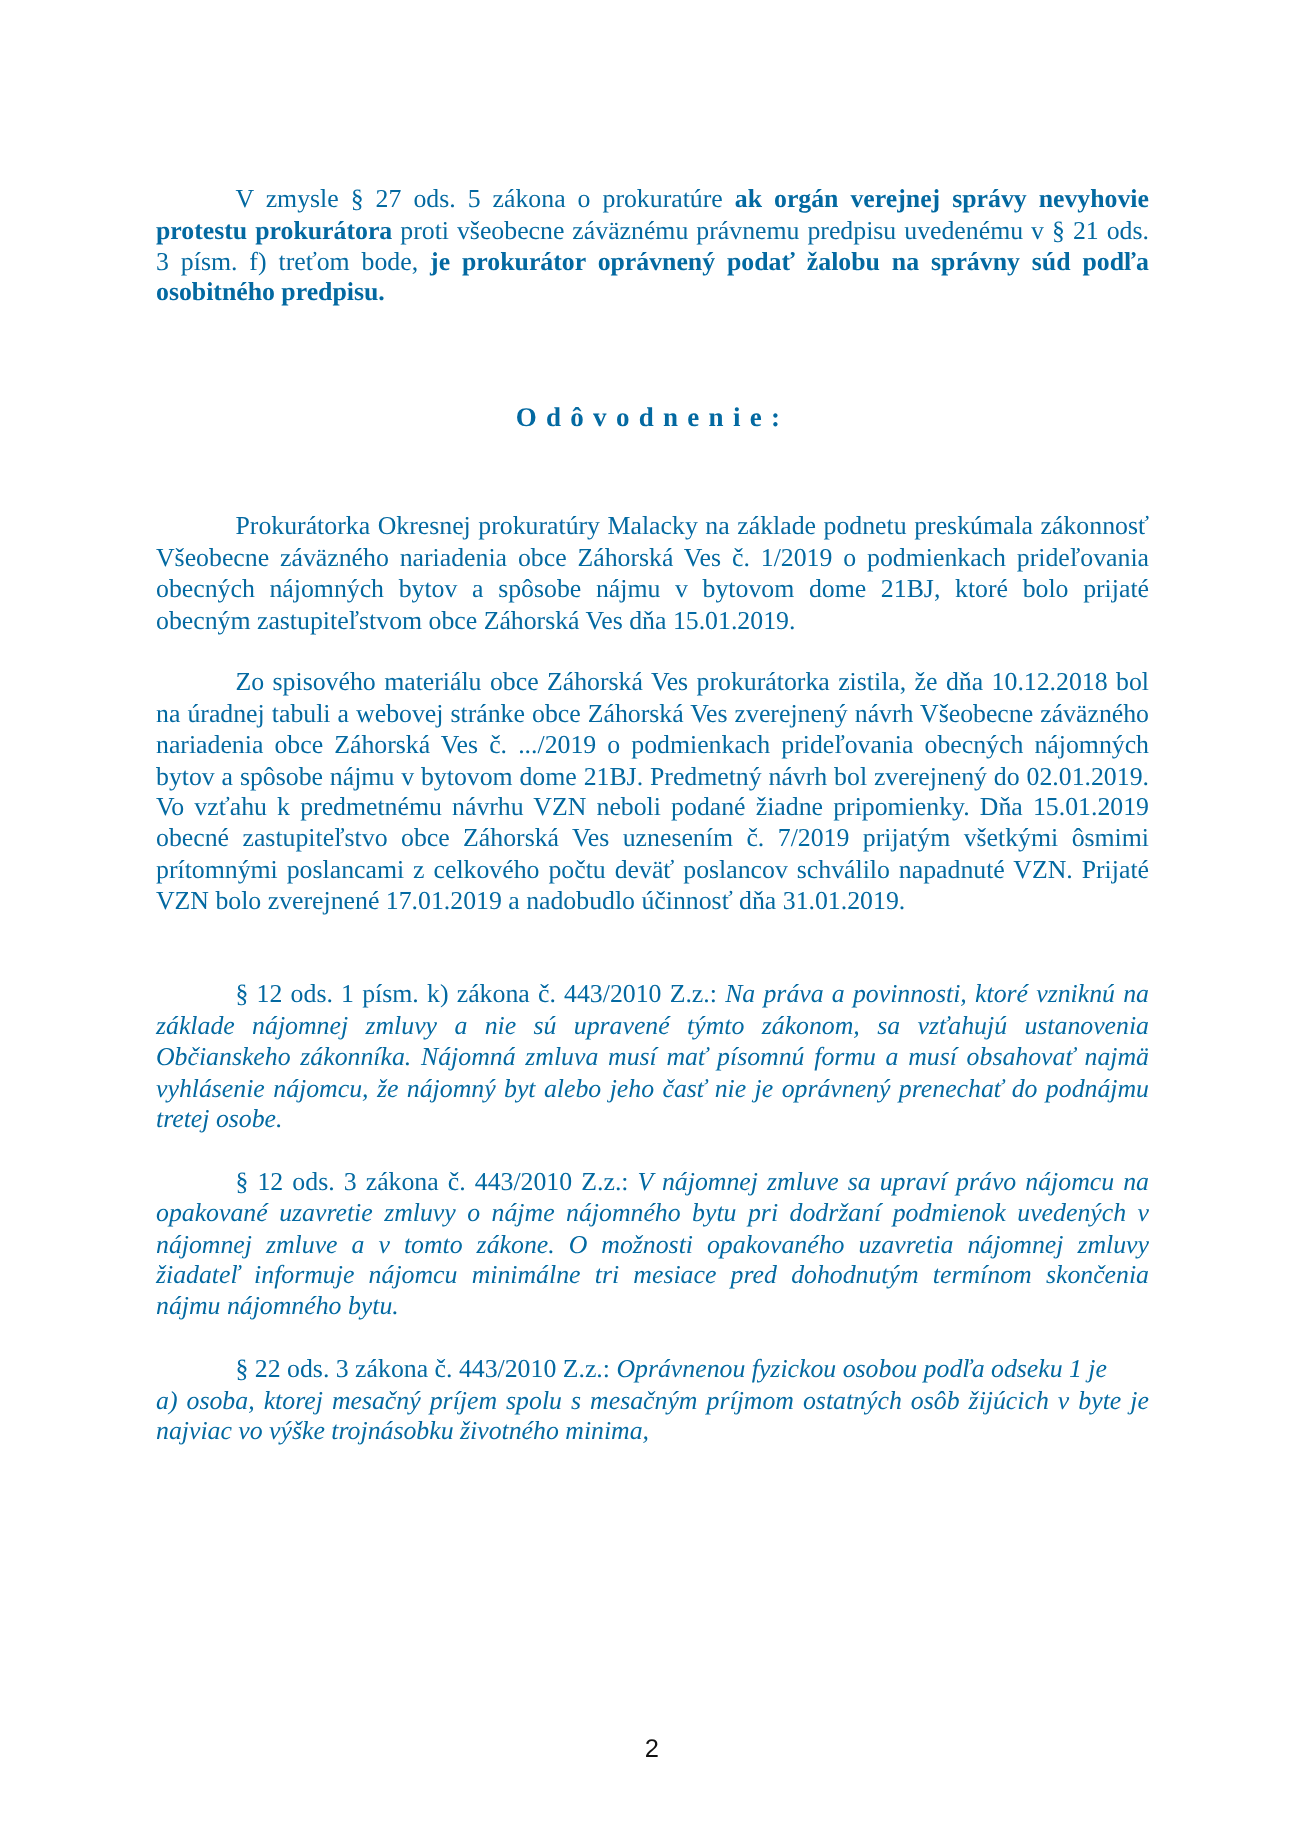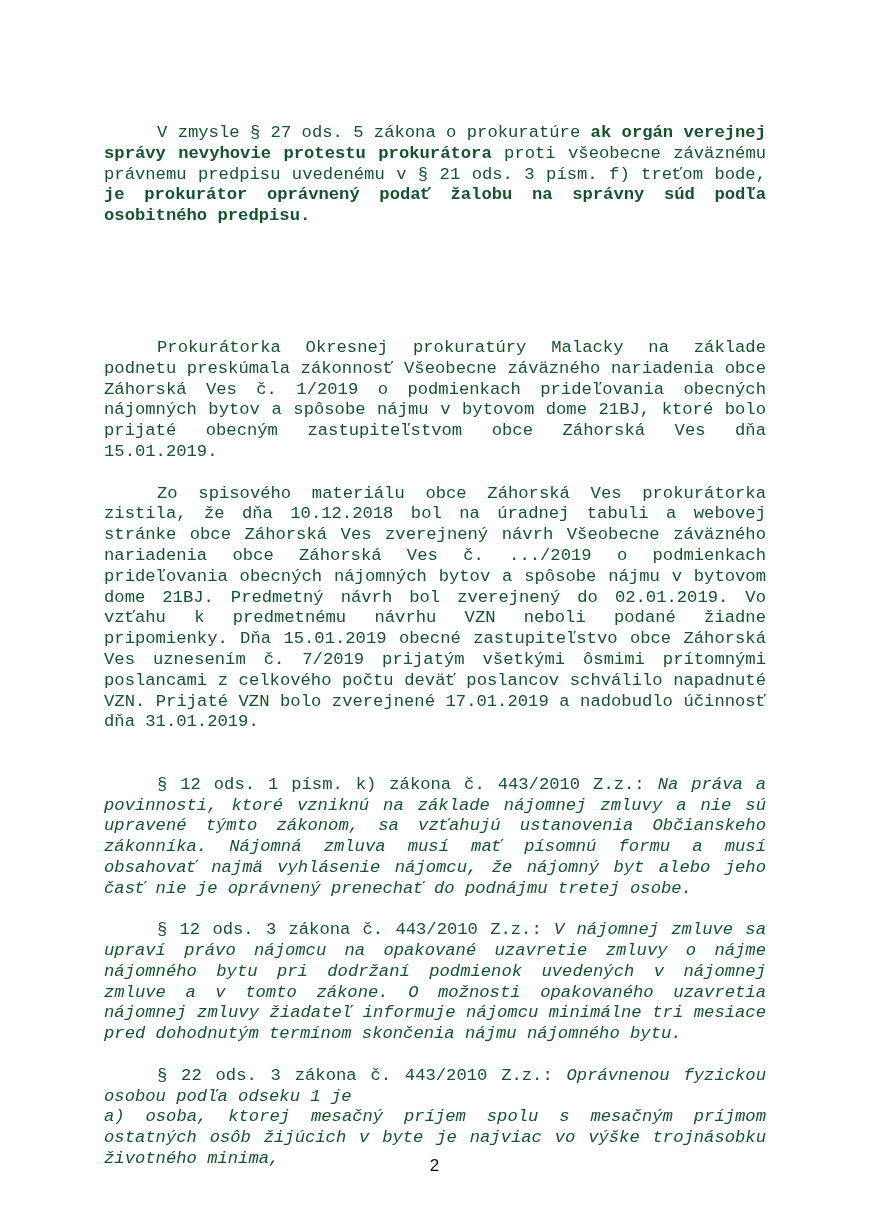--- a/index.html
+++ b/index.html
@@ -1,20 +1,20 @@
 <!DOCTYPE html>
 <html><head>
 <meta charset="utf-8">
 <style>
   html, body { margin: 0; padding: 0; background: #ffffff; }
   body { width: 869px; height: 1229px; position: relative; overflow: hidden; }
   .page {
     position: absolute; left: 104px; top: 123px; width: 662px;
-    font-family: Liberation Mono, monospace;
-    font-size: 17.2px; line-height: 20.8px; color: #14532d;
+    font-family: Liberation Serif, serif;
+    font-size: 17.2px; line-height: 20.8px; color: #0369a1;
     font-stretch: condensed;
   }
   .para { margin: 0; text-align: justify; text-indent: 53px; }
   .para b { font-weight: bold; }
   .para i, .it { font-style: italic; }
   .gap1 { height: 62px; }
   .heading {
     text-align: center; font-weight: bold; font-size: 18px;
     letter-spacing: 6.2px; margin: 0; height: 24px;
   }
@@ -26,20 +26,21 @@
     font-family: "Liberation Sans", sans-serif; font-size: 17px; color: #111;
   }
 </style>
 </head>
 <body>
 
 <div class="page">
   <p class="para"><span>V zmysle § 27 ods. 5 zákona o prokuratúre </span><b>ak orgán verejnej správy nevyhovie protestu prokurátora</b><span> proti všeobecne záväznému právnemu predpisu uvedenému v § 21 ods. 3 písm. f) treťom bode, </span><b>je prokurátor oprávnený podať žalobu na správny súd podľa osobitného predpisu.</b></p>
 
   <div class="gap1"></div>
+  <h2 class="heading">Odôvodnenie:</h2>
   <div class="gap2"></div>
 
   <p class="para">Prokurátorka Okresnej prokuratúry Malacky na základe podnetu preskúmala zákonnosť Všeobecne záväzného nariadenia obce Záhorská Ves č. 1/2019 o podmienkach prideľovania obecných nájomných bytov a spôsobe nájmu v bytovom dome 21BJ, ktoré bolo prijaté obecným zastupiteľstvom obce Záhorská Ves dňa 15.01.2019.</p>
   <div class="gap"></div>
   <p class="para">Zo spisového materiálu obce Záhorská Ves prokurátorka zistila, že dňa 10.12.2018 bol na úradnej tabuli a webovej stránke obce Záhorská Ves zverejnený návrh Všeobecne záväzného nariadenia obce Záhorská Ves č. .../2019 o podmienkach prideľovania obecných nájomných bytov a spôsobe nájmu v bytovom dome 21BJ. Predmetný návrh bol zverejnený do 02.01.2019. Vo vzťahu k predmetnému návrhu VZN neboli podané žiadne pripomienky. Dňa 15.01.2019 obecné zastupiteľstvo obce Záhorská Ves uznesením č. 7/2019 prijatým všetkými ôsmimi prítomnými poslancami z celkového počtu deväť poslancov schválilo napadnuté VZN. Prijaté VZN bolo zverejnené 17.01.2019 a nadobudlo účinnosť dňa 31.01.2019.</p>
   <div class="gap"></div>
   <div class="gap"></div>
 
   <p class="para"><span>§ 12 ods. 1 písm. k) zákona č. 443/2010 Z.z.: </span><i>Na práva a povinnosti, ktoré vzniknú na základe nájomnej zmluvy a nie sú upravené týmto zákonom, sa vzťahujú ustanovenia Občianskeho zákonníka. Nájomná zmluva musí mať písomnú formu a musí obsahovať najmä vyhlásenie nájomcu, že nájomný byt alebo jeho časť nie je oprávnený prenechať do podnájmu tretej osobe.</i></p>
   <div class="gap"></div>

